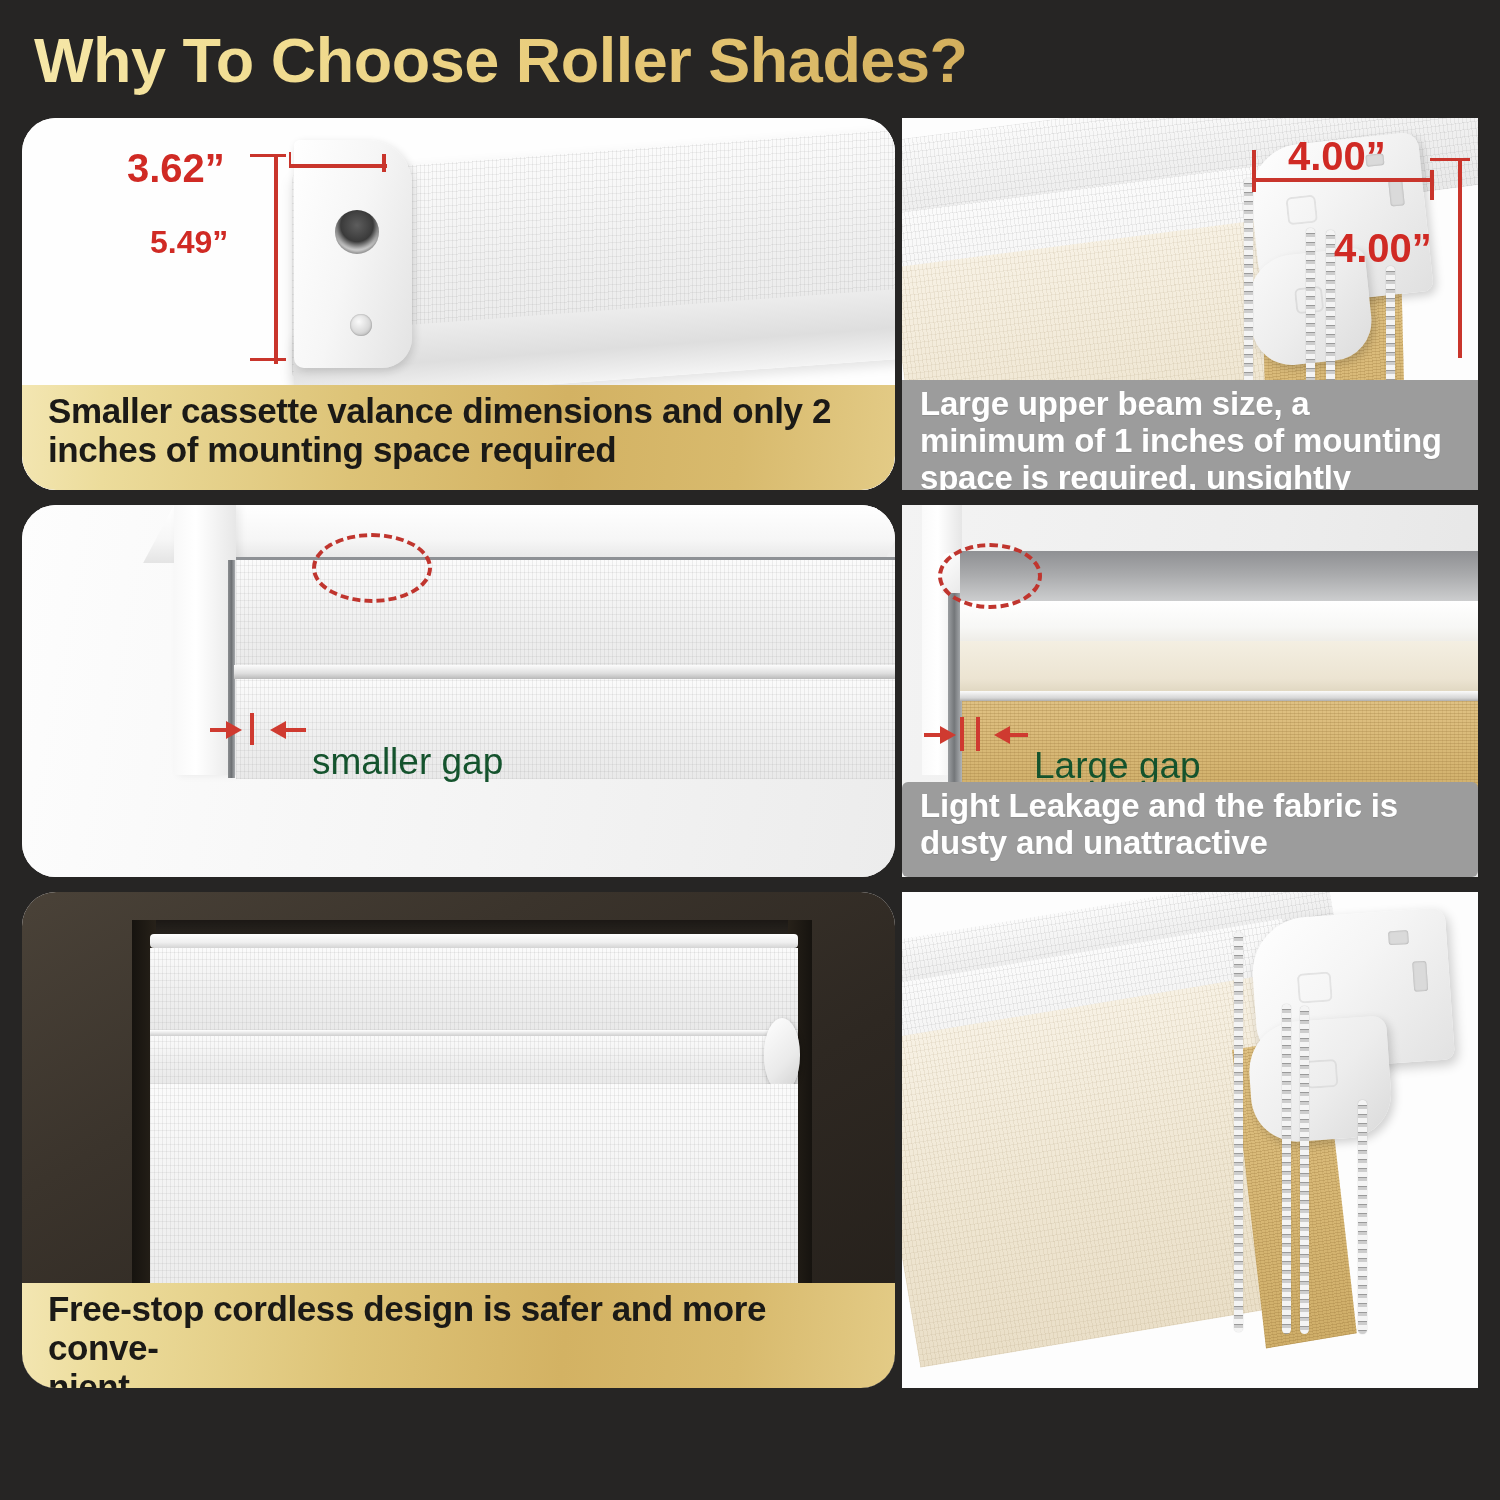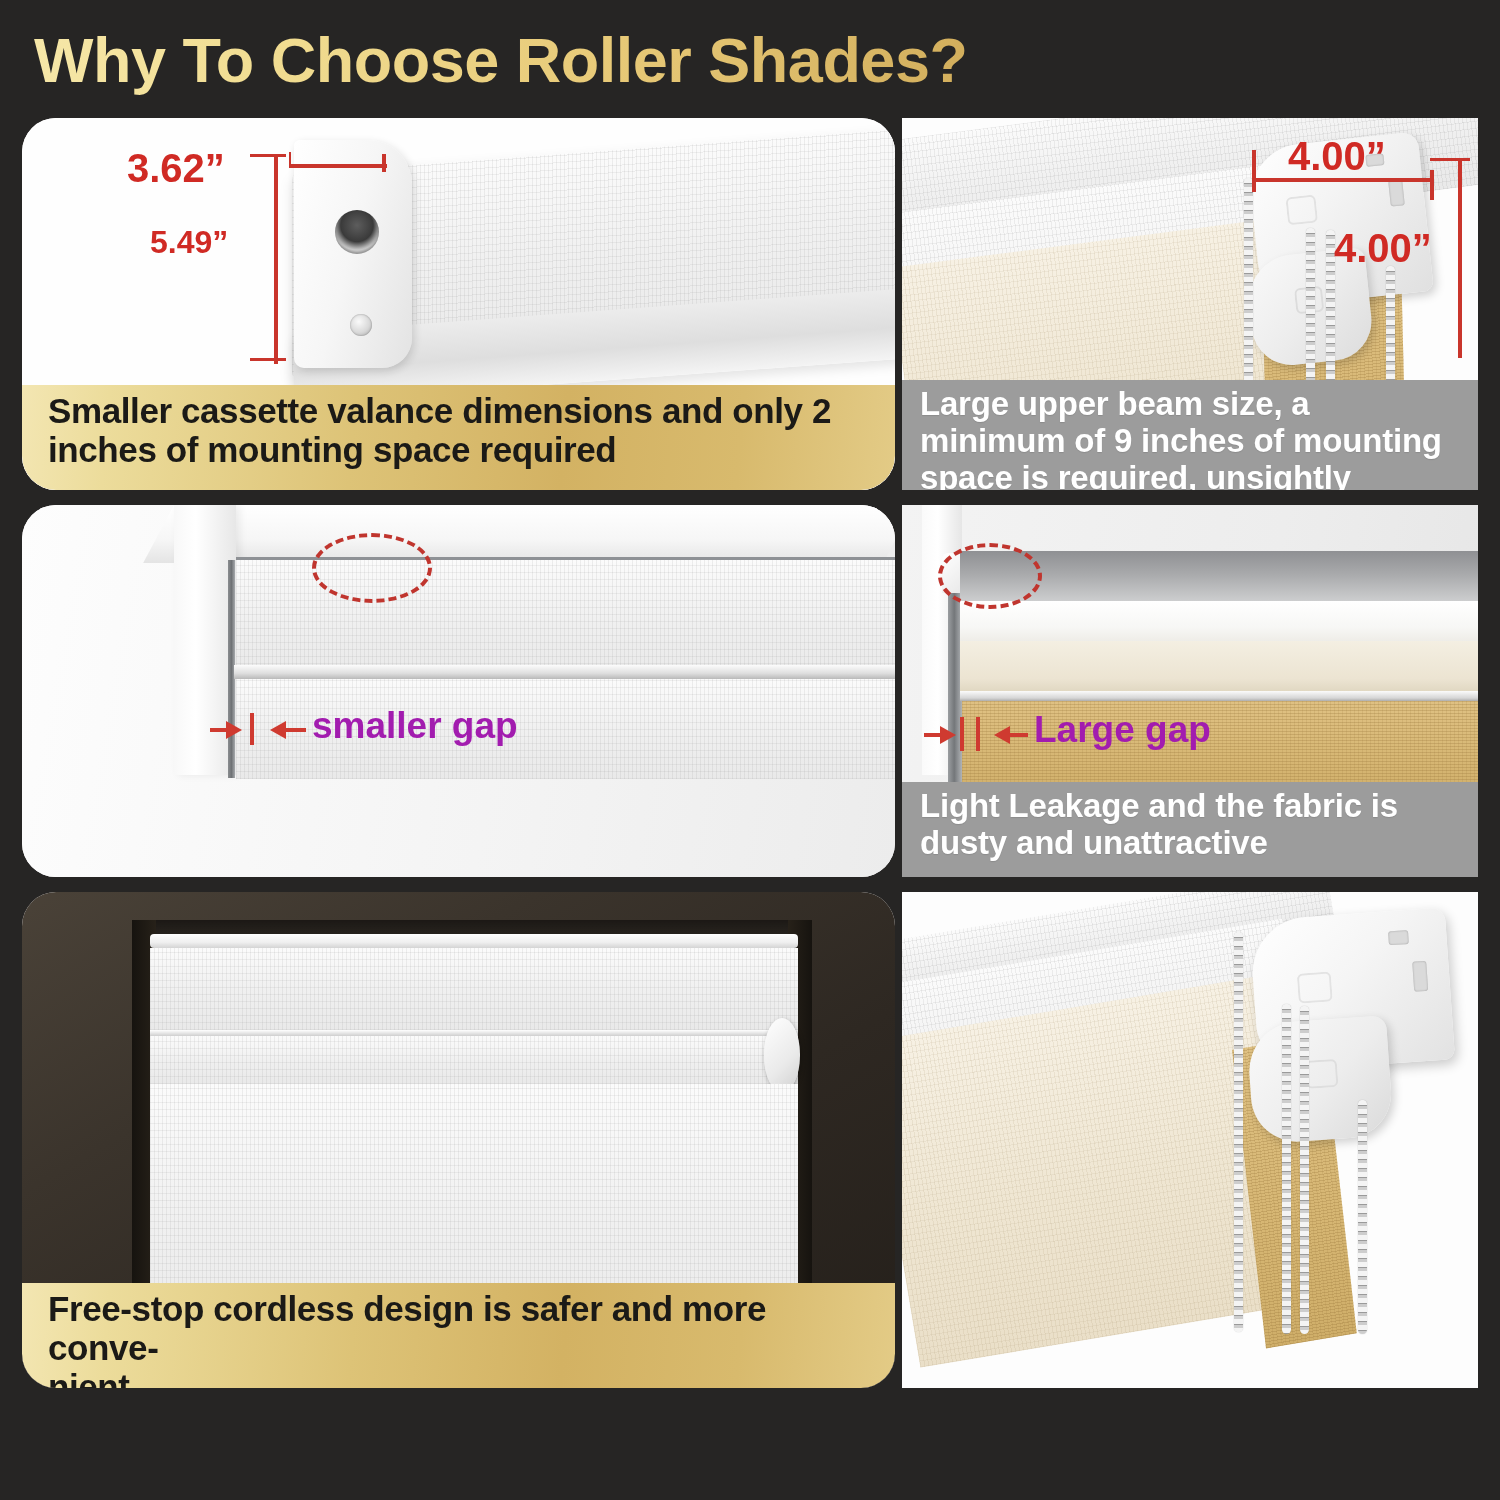--- a/index.html
+++ b/index.html
@@ -55,21 +55,21 @@
     line-height:1.12;
     white-space:pre-line;
   }
   .cap-gold .cap-text{font-size:35px;letter-spacing:-0.4px;}
   .cap-gray .cap-text{font-size:33px;letter-spacing:-0.2px;
     text-shadow:0 1px 1px rgba(0,0,0,.10);}
 
   .cap-r1{height:105px;}
   .cap-r1g{height:110px;}
   .cap-r2{height:118px;}
-  .cap-r2g{height:95px;}
+  .cap-r2g{height:95px;border-radius:6px;}
   .cap-r3{height:105px;}
   .cap-r3g{height:98px;}
 
   
 
   
   .fab-white{
     background:
       repeating-linear-gradient(90deg, rgba(140,140,140,.13) 0 1px, rgba(255,255,255,0) 1px 4px),
       repeating-linear-gradient(0deg, rgba(120,120,120,.10) 0 1px, rgba(255,255,255,0) 1px 7px),
@@ -190,21 +190,21 @@
     background:linear-gradient(180deg,#fcfcfc 0%,#dedede 60%,#b9b9b9 100%);
   }
   .p2l-shade{position:absolute;left:214px;top:174px;width:680px;height:100px;}
   .p2l-gapline{
     position:absolute;left:206px;top:55px;width:7px;height:218px;
     background:linear-gradient(90deg,#8a8d90 0%,#6f7275 50%,#a6a9ac 100%);
   }
   .dash-ellipse{
     position:absolute;border:4px dashed #c0352e;border-radius:50%;
   }
-  .gap-note{position:absolute;color:#a21caf;font-weight:bold;white-space:nowrap;}
+  .gap-note{position:absolute;color:#14532d;font-weight:normal;white-space:nowrap;margin-top:36px;}
   .arrow-r,.arrow-l{position:absolute;width:0;height:0;}
   .arrow-r{border-top:9px solid transparent;border-bottom:9px solid transparent;border-left:16px solid #cf3a30;}
   .arrow-l{border-top:9px solid transparent;border-bottom:9px solid transparent;border-right:16px solid #cf3a30;}
   .arrow-stem{position:absolute;height:4px;background:#cf3a30;}
   .tick{position:absolute;width:4px;background:#cf3a30;}
 
   
   .p2r-wall{position:absolute;inset:0;background:linear-gradient(100deg,#f3f3f3 0%,#ededed 60%,#e6e6e6 100%);}
   .p2r-jamb{
     position:absolute;left:20px;top:0;width:40px;height:270px;
@@ -376,21 +376,21 @@
       <div class="dim-line" style="left:350px;top:60px;width:182px;height:4px;"></div>
       <div class="dim-line" style="left:528px;top:52px;width:4px;height:30px;"></div>
       <div class="dim-label" style="left:386px;top:16px;font-size:40px;">4.00”</div>
 
       <div class="dim-line" style="left:556px;top:40px;width:4px;height:200px;"></div>
       <div class="dim-line" style="left:528px;top:40px;width:40px;height:3px;"></div>
       <div class="dim-label" style="left:432px;top:108px;font-size:40px;">4.00”</div>
     </div>
     <div class="cap cap-gray cap-r1g">
       <div class="cap-text">Large upper beam size, a
-minimum of 9 inches of mounting
+minimum of 1 inches of mounting
 space is required, unsightly</div>
     </div>
   </div>
 
   <div class="panel p-left row2">
     <div class="photo">
       <div class="p2l-wall"></div>
       <div class="p2l-head"></div>
       <div class="p2l-jamb"></div>
       <div class="p2l-gapline"></div>

